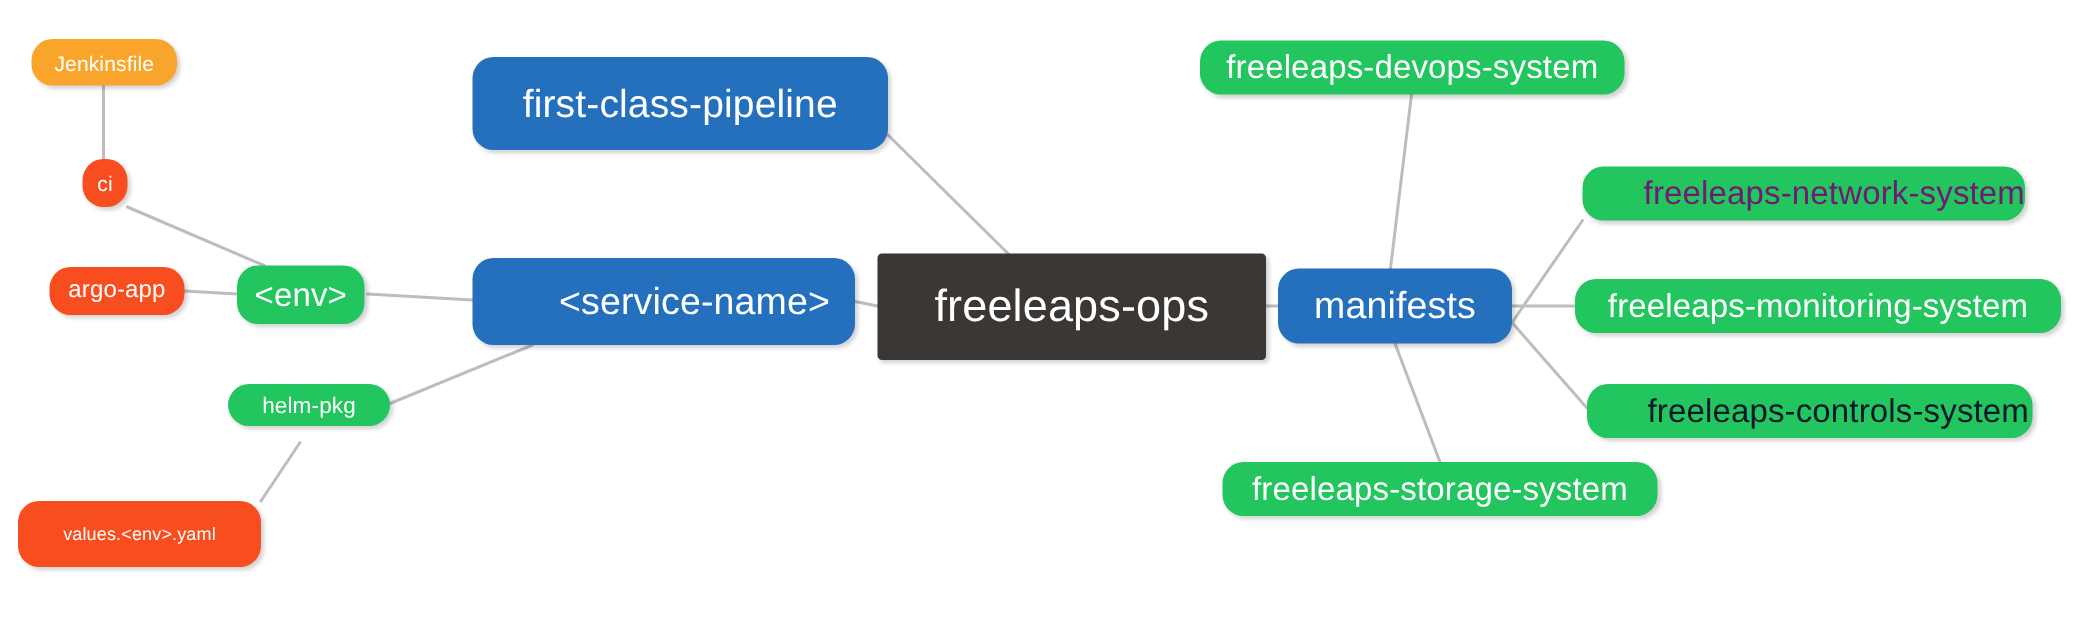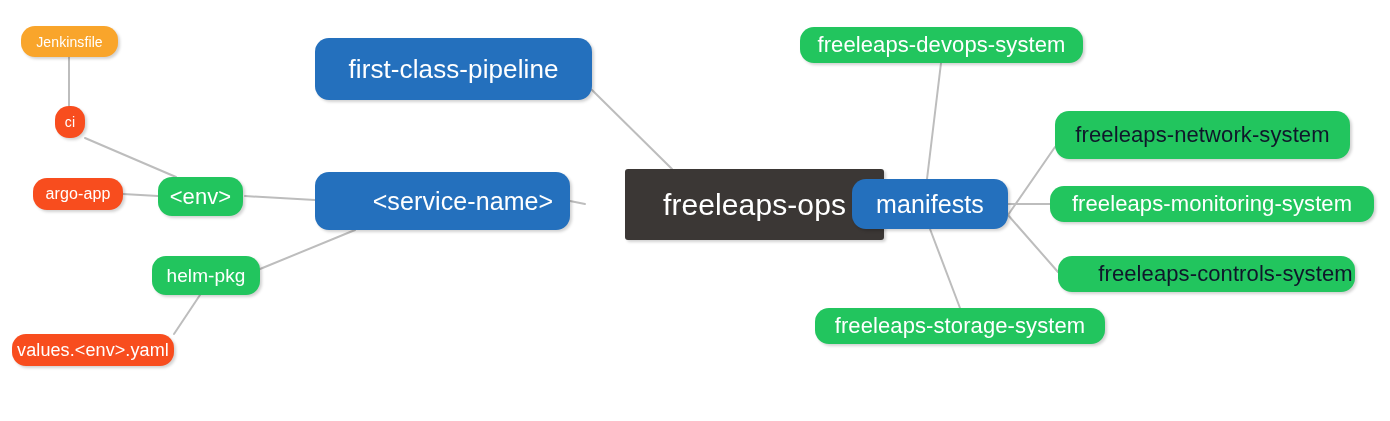--- a/index.html
+++ b/index.html
@@ -34,21 +34,20 @@
     color: #ffffff;
     white-space: nowrap;
     border-radius: 14px;
     box-shadow: 2px 2px 3px rgba(0,0,0,0.18);
     letter-spacing: 0.1px;
     line-height: 1;
     user-select: none;
   }
   .mm-node.root {
     border-radius: 3px;
-    margin-left: 40px;
   }
 </style>
 </head>
 <body>
 
 <div id="mindmap-canvas" style="background: rgb(255, 255, 255);">
   <svg id="edge-layer" viewBox="0 0 1390 421" width="1390" height="421">
       <polyline points="570,201 585,204" fill="none" stroke="#bdbdbd" stroke-width="2" stroke-linecap="round"></polyline>
       <polyline points="592,90 672,169" fill="none" stroke="#bdbdbd" stroke-width="2" stroke-linecap="round"></polyline>
       <polyline points="844,204 852,204" fill="none" stroke="#bdbdbd" stroke-width="2" stroke-linecap="round"></polyline>
@@ -73,39 +72,39 @@
       </div>
       <div class="mm-node" style="left: 315px; top: 38px; width: 277px; height: 62px; background: rgb(36, 112, 189); font-size: 26px; color: rgb(255, 255, 255);">
         <span>first-class-pipeline</span>
       </div>
       <div class="mm-node" style="left: 852px; top: 179px; width: 156px; height: 50px; background: rgb(36, 112, 189); font-size: 25px; color: rgb(255, 255, 255);">
         <span>manifests</span>
       </div>
       <div class="mm-node" style="left: 158px; top: 177px; width: 85px; height: 39px; background: rgb(34, 197, 94); font-size: 22px; color: rgb(255, 255, 255);">
         <span>&lt;env&gt;</span>
       </div>
-      <div class="mm-node" style="left: 152px; top: 256px; width: 108px; height: 39px; background: rgb(34, 197, 94); font-size: 19px; color: rgb(255, 255, 255); text-align: center;">
+      <div class="mm-node" style="left: 152px; top: 256px; width: 108px; height: 28px; background: rgb(34, 197, 94); font-size: 15px; color: rgb(255, 255, 255); text-align: center;">
         <span>helm-pkg</span>
       </div>
       <div class="mm-node" style="left: 21px; top: 26px; width: 97px; height: 31px; background: rgb(249, 165, 43); font-size: 14px; color: rgb(255, 255, 255);">
         <span>Jenkinsfile</span>
       </div>
       <div class="mm-node" style="left: 55px; top: 106px; width: 30px; height: 32px; background: rgb(248, 77, 30); font-size: 14px; color: rgb(255, 255, 255);">
         <span>ci</span>
       </div>
       <div class="mm-node" style="left: 33px; top: 178px; width: 90px; height: 32px; background: rgb(248, 77, 30); font-size: 16px; color: rgb(255, 255, 255);">
         <span>argo-app</span>
       </div>
-      <div class="mm-node" style="left: 12px; top: 334px; width: 162px; height: 32px; background: rgb(248, 77, 30); font-size: 18px; color: rgb(255, 255, 255); align-items: center;">
+      <div class="mm-node" style="left: 12px; top: 334px; width: 162px; height: 44px; background: rgb(248, 77, 30); font-size: 12px; color: rgb(255, 255, 255); align-items: center;">
         <span>values.&lt;env&gt;.yaml</span>
       </div>
       <div class="mm-node" style="left: 800px; top: 27px; width: 283px; height: 36px; background: rgb(34, 197, 94); font-size: 22px; color: rgb(255, 255, 255);">
         <span>freeleaps-devops-system</span>
       </div>
-      <div class="mm-node" style="left: 1055px; top: 111px; width: 295px; height: 48px; background: rgb(34, 197, 94); font-size: 22px; color: #0f172a;">
+      <div class="mm-node" style="left: 1055px; top: 111px; width: 295px; height: 36px; background: rgb(34, 197, 94); font-size: 22px; color: #701a75; justify-content: flex-end;">
         <span>freeleaps-network-system</span>
       </div>
       <div class="mm-node" style="left: 1050px; top: 186px; width: 324px; height: 36px; background: rgb(34, 197, 94); font-size: 22px; color: rgb(255, 255, 255);">
         <span>freeleaps-monitoring-system</span>
       </div>
       <div class="mm-node" style="left: 1058px; top: 256px; width: 297px; height: 36px; background: rgb(34, 197, 94); font-size: 22px; color: #0f172a; padding-left: 38px;">
         <span>freeleaps-controls-system</span>
       </div>
       <div class="mm-node" style="left: 815px; top: 308px; width: 290px; height: 36px; background: rgb(34, 197, 94); font-size: 22px; color: rgb(255, 255, 255);">
         <span>freeleaps-storage-system</span>

